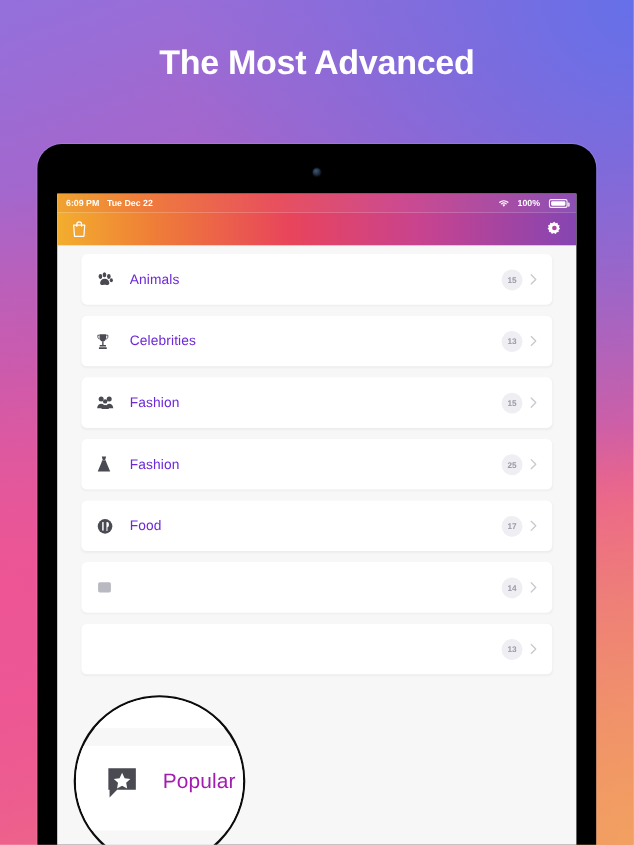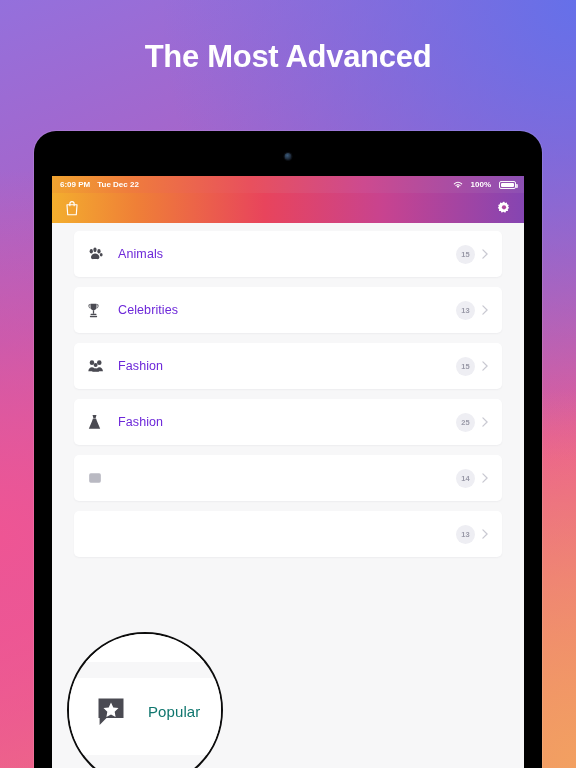--- a/index.html
+++ b/index.html
@@ -129,21 +129,21 @@
   }
   .mag-stripe { position:absolute; left:0; width:156px; background:#ffffff; }
   .mag-s1 { top:-16px; height:44px; }
   .mag-s2 { top:44px; height:77px; }
   .mag-content {
     position:absolute; left:27px; top:62px;
     display:flex; align-items:center; gap:22px;
   }
   .mag-icon { line-height:0; color:#4a4a52; }
   .mag-label {
-    font-size:15px; color:#0f766e; letter-spacing:0.1px;
+    font-size:19px; color:#a21caf; letter-spacing:0.1px;
   }
 </style>
 </head>
 <body>
 
 <div class="headline">
   <div>The Most Advanced</div>
 </div>
 
 <div class="tablet">
@@ -265,20 +265,38 @@
         <span class="row-right">
           <span class="badge">25</span>
           <span class="chev">
             <svg width="6" height="10" viewBox="0 0 7 12" fill="none">
                 <path d="M1 1l5 5-5 5" stroke="#c9c9d2" stroke-width="1.5" stroke-linecap="round" stroke-linejoin="round"></path>
               </svg>
           </span>
         </span>
       </div>
 
+      <div class="row">
+        <span class="row-icon">
+          <svg width="15" height="15" viewBox="0 0 19 19" fill="none">
+            <circle cx="9.5" cy="9.5" r="8.4" fill="#4a4a52"></circle>
+            <rect x="6.2" y="4.4" width="1.7" height="10.2" rx="0.8" fill="#fff"></rect>
+            <path d="M12 4.4c1.4 0 2 1.6 2 3.2s-.7 2.8-1.7 3v4c0 .3-.3.6-.6.6s-.6-.3-.6-.6V4.9c0-.3.4-.5.9-.5z" fill="#fff"></path>
+          </svg>
+        </span>
+        <span class="row-label">Food</span>
+        <span class="row-right">
+          <span class="badge">17</span>
+          <span class="chev">
+            <svg width="6" height="10" viewBox="0 0 7 12" fill="none">
+                <path d="M1 1l5 5-5 5" stroke="#c9c9d2" stroke-width="1.5" stroke-linecap="round" stroke-linejoin="round"></path>
+              </svg>
+          </span>
+        </span>
+      </div>
 
       <div class="row">
         <span class="row-icon">
           <svg width="14" height="14" viewBox="0 0 18 18" fill="#b9b9c2">
             <rect x="1.5" y="3" width="15" height="12" rx="2"></rect>
           </svg>
         </span>
         <span class="row-label"></span>
         <span class="row-right">
           <span class="badge">14</span>

